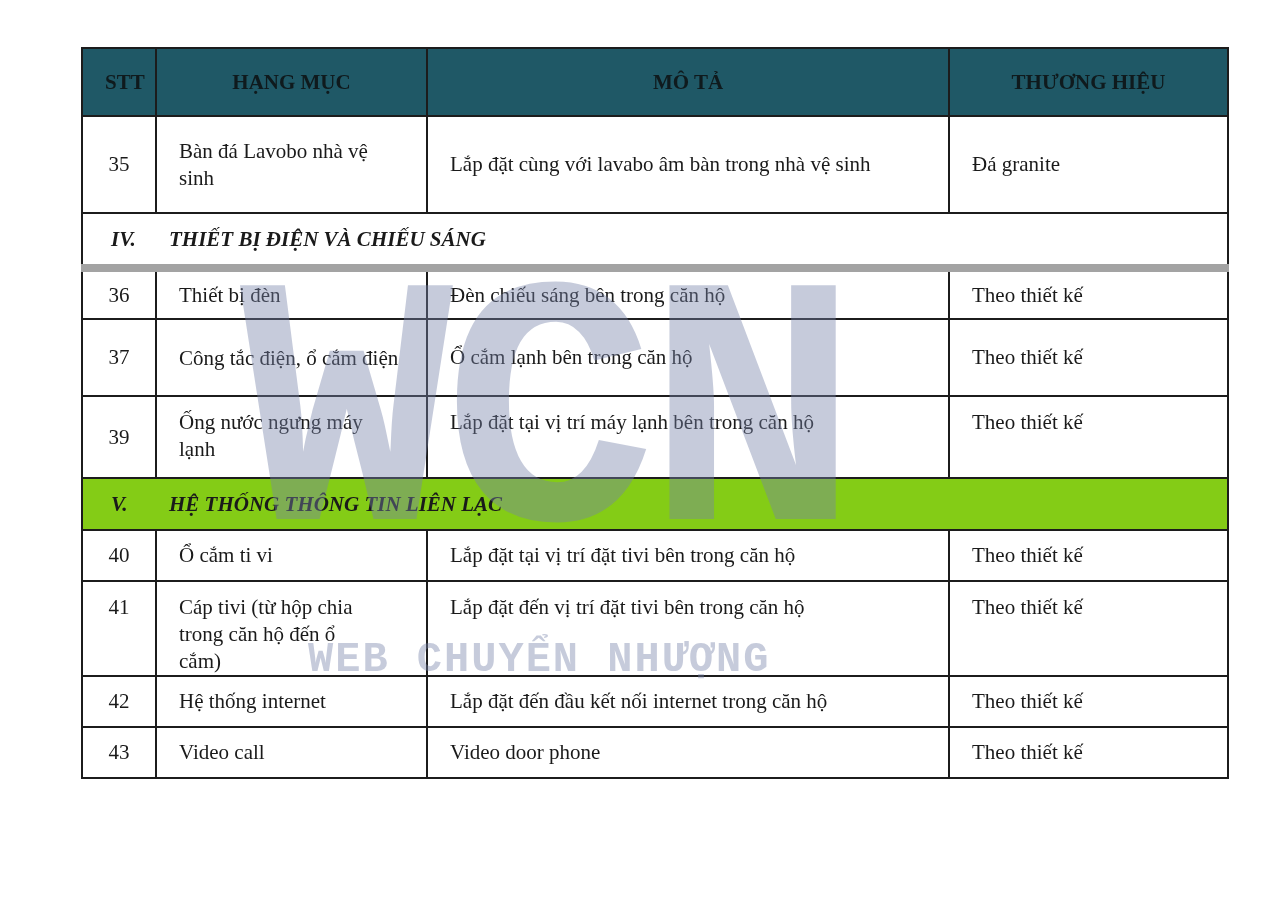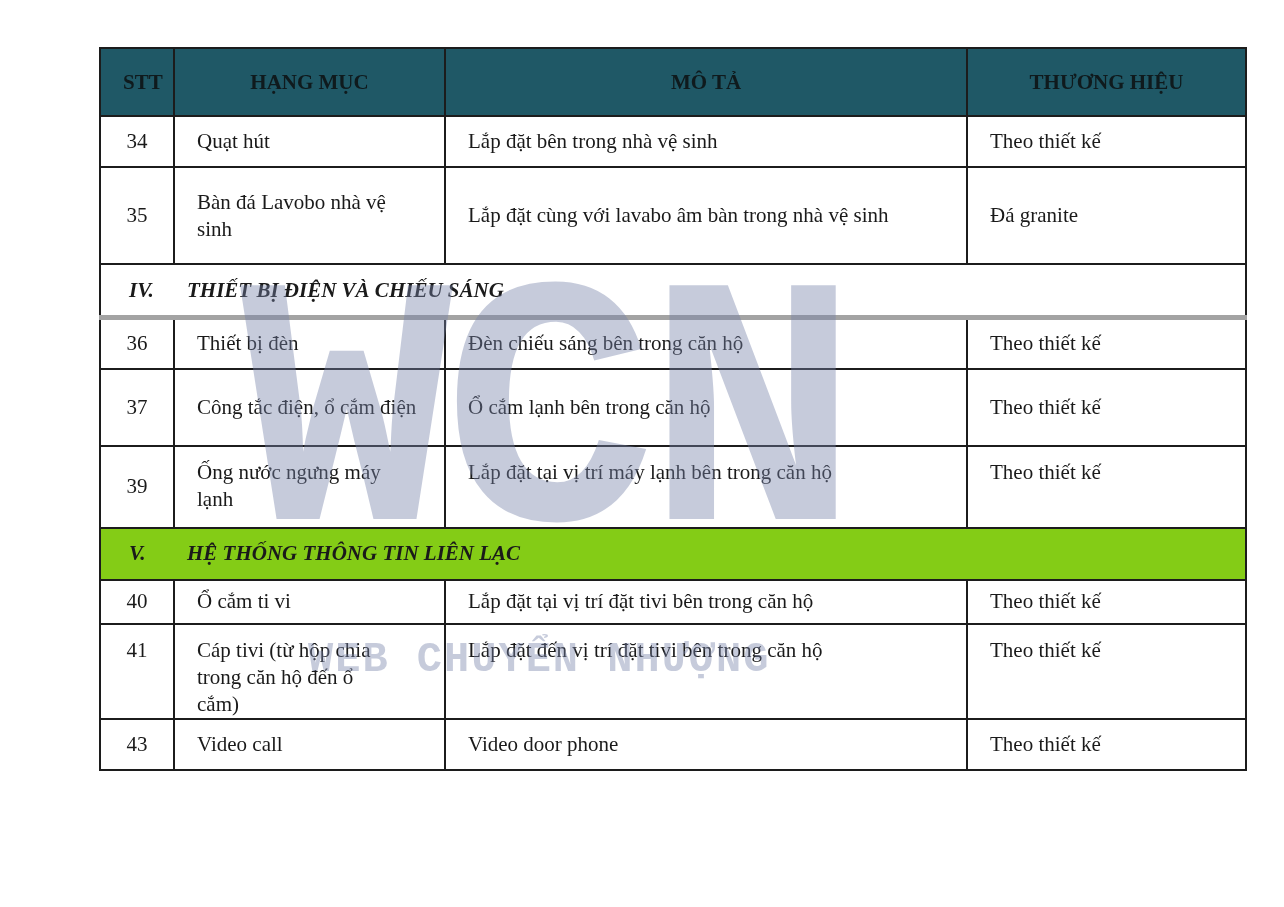--- a/index.html
+++ b/index.html
@@ -1,26 +1,26 @@
 <!DOCTYPE html>
 <html><head>
 <meta charset="utf-8">
 <style>
   html, body { margin:0; padding:0; background:#ffffff; }
   body { width:1284px; height:907px; position:relative; overflow:hidden; font-family:"Liberation Serif", "DejaVu Serif", serif; color:#1a1a1a; }
-  .sheet { position:absolute; left:99px; top:47px; width:1146px; }
+  .sheet { position:absolute; left:81px; top:47px; width:1146px; }
   table { border-collapse:collapse; width:1146px; table-layout:fixed; font-size:21px; }
   td, th { border:2px solid #1c1c1c; padding:0 22px; vertical-align:middle; line-height:27px; }
   th { background:#1f5866; color:#0f1a1d; font-weight:bold; text-align:center; height:66px; font-size:21px; }
   td.stt { text-align:center; padding:0; }
   .sec td { font-weight:bold; padding-left:28px; height:50px;font-style:italic; }
   .sec.orange td { background:#84cc16; }
   .sec .num { display:inline-block; width:58px; }
   tr.top td { vertical-align:top; padding-top:12px; }
-  .thick-top td { border-top:5px solid #a3a3a3; }
+  .thick-top td { border-top:8px solid #a3a3a3; }
   .wm { position:absolute; pointer-events:none; color:rgba(120,130,170,0.42); font-family:Liberation Mono, monospace; font-weight:bold; }
   .wm-big { left:240px; top:265px; font-size:355px; line-height:320px; letter-spacing:-10px; }
   .wm-small { left:308px; top:630px; font-size:42px; line-height:60px; letter-spacing:2px;text-align:right; }
 </style>
 </head>
 <body>
 
 <div class="sheet">
 <table>
   <colgroup>
@@ -31,26 +31,20 @@
       </colgroup>
   <thead>
     <tr>
       <th>STT</th>
       <th>HẠNG MỤC</th>
       <th>MÔ TẢ</th>
       <th>THƯƠNG HIỆU</th>
     </tr>
   </thead>
   <tbody>
-    <tr style="height:51px">
-      <td class="stt">34</td>
-      <td>Quạt hút</td>
-      <td>Lắp đặt bên trong nhà vệ sinh</td>
-      <td>Theo thiết kế</td>
-    </tr>
     <tr style="height:97px">
       <td class="stt">35</td>
       <td>Bàn đá Lavobo nhà vệ sinh</td>
       <td>Lắp đặt cùng với lavabo âm bàn trong nhà vệ sinh</td>
       <td>Đá granite</td>
     </tr>
     <tr class="sec">
       <td colspan="4"><span class="num">IV.</span><span>THIẾT BỊ ĐIỆN VÀ CHIẾU SÁNG</span></td>
     </tr>
     <tr class="thick-top" style="height:51px">
@@ -67,30 +61,36 @@
     </tr>
     <tr class="top" style="height:82px">
       <td class="stt" style="vertical-align:middle;padding-top:0">39</td>
       <td>Ống nước ngưng máy lạnh</td>
       <td>Lắp đặt tại vị trí máy lạnh bên trong căn hộ</td>
       <td>Theo thiết kế</td>
     </tr>
     <tr class="sec orange">
       <td colspan="4"><span class="num">V.</span><span>HỆ THỐNG THÔNG TIN LIÊN LẠC</span></td>
     </tr>
-    <tr style="height:44px">
+    <tr style="height:51px">
       <td class="stt">40</td>
       <td>Ổ cắm ti vi</td>
       <td>Lắp đặt tại vị trí đặt tivi bên trong căn hộ</td>
       <td>Theo thiết kế</td>
     </tr>
     <tr class="top" style="height:92px">
       <td class="stt" style="vertical-align:top">41</td>
       <td style="padding-right:60px">Cáp tivi (từ hộp chia trong căn hộ đến ổ cắm)</td>
       <td>Lắp đặt đến vị trí đặt tivi bên trong căn hộ</td>
+      <td>Theo thiết kế</td>
+    </tr>
+    <tr style="height:51px">
+      <td class="stt">42</td>
+      <td>Hệ thống internet</td>
+      <td>Lắp đặt đến đầu kết nối internet trong căn hộ</td>
       <td>Theo thiết kế</td>
     </tr>
     <tr style="height:51px">
       <td class="stt">43</td>
       <td>Video call</td>
       <td>Video door phone</td>
       <td>Theo thiết kế</td>
     </tr>
   </tbody>
 </table>

